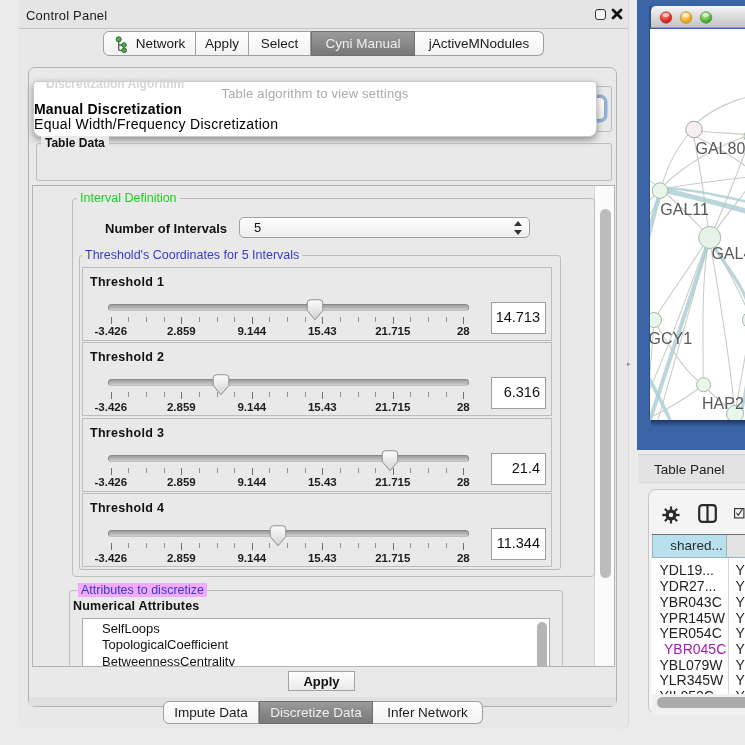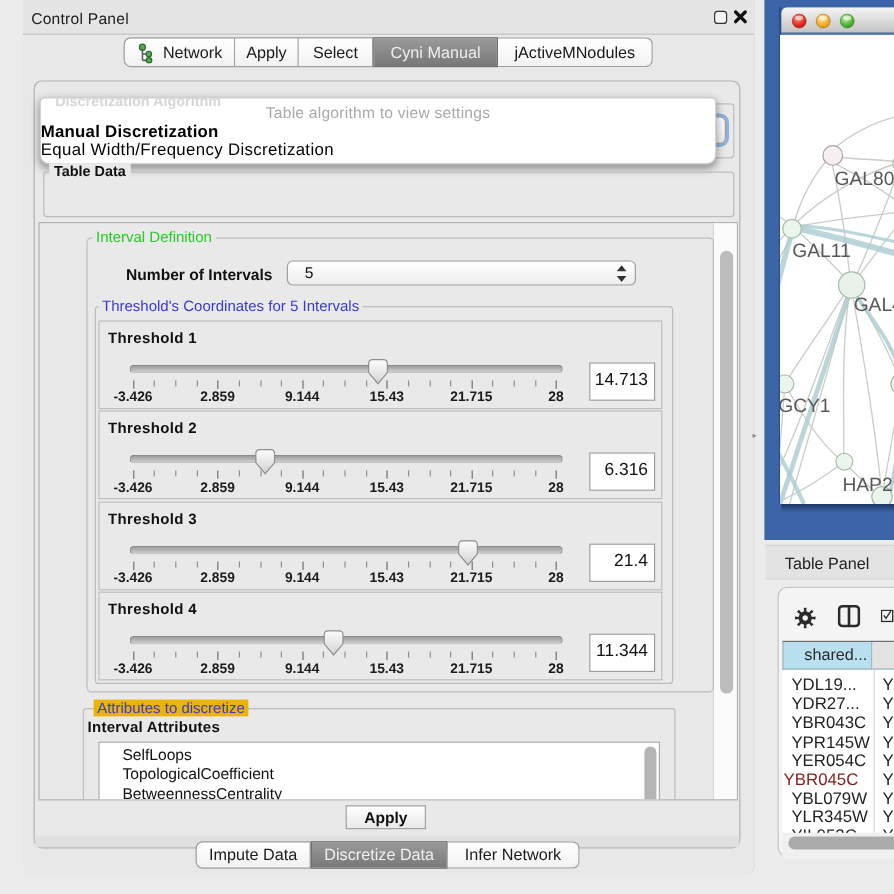--- a/index.html
+++ b/index.html
@@ -295,22 +295,22 @@
       <stop offset="0" stop-color="#fdfdfd"></stop>
                 <stop offset="1" stop-color="#d2d2d2"></stop>
               </linearGradient>
             </defs>
     <path d="M4.5,0.75 L13.5,0.75 Q16.8,0.75 16.8,4 L16.8,11.5 L9,20.8 L1.2,11.5 L1.2,4 Q1.2,0.75 4.5,0.75 Z" fill="url(#thg307.4)" stroke="#8f8f8f" stroke-width="1"></path>
   </svg>
   <div class="valbox">11.344</div>
 </div>
 
       <div class="abs groupbox" style="left:36px; top:404px; width:494px; height:90px;"></div>
-      <div class="abs" style="left:45px; top:397px; font-size:12.5px; color:#3a3acd; background:#eab308; padding:0 3px;">Attributes to discretize</div>
-      <div class="abs" style="left:40px; top:413px; font-size:12.5px; letter-spacing:0.2px; font-weight:bold; color:#111;">Interval Attributes</div>
+      <div class="abs" style="left:45px; top:397px; font-size:12.5px; color:#3a3acd; background:#f0abfc; padding:0 3px;">Attributes to discretize</div>
+      <div class="abs" style="left:40px; top:413px; font-size:12.5px; letter-spacing:0.2px; font-weight:bold; color:#111;">Numerical Attributes</div>
       <div class="abs" style="left:49px; top:432px; width:468px; height:60px; background:#ffffff; border:1px solid #ababab;">
         <div style="padding:2px 0 0 19px; font-size:13px; color:#111; line-height:16.4px;">SelfLoops<br>TopologicalCoefficient<br>BetweennessCentrality</div>
         <div class="abs" style="right:2px; top:3px; width:10px; height:56px; background:#b5b5b5; border-radius:5px 5px 0 0;"></div>
       </div>
     </div>
 
     <div class="abs" style="left:269px; top:671px; width:67px; height:20px; border:1px solid #a3a3a3; border-radius:0; background:linear-gradient(#ffffff,#e9e9e9); text-align:center; line-height:19px; font-size:13px; font-weight:bold; color:#111;">Apply</div>
 
     <div id="btabs" class="abs">
       <div class="abs seg" style="left:0; width:96px; height:23px; border-radius:6px 0 0 6px; line-height:22px; font-size:13.5px;">Impute Data</div>
@@ -441,21 +441,21 @@
     <div class="abs" style="left:10.5px; top:72.4px; font-size:14px; color:#1e1e1e; white-space:nowrap;">YDL19...</div>
     <div class="abs" style="left:86.5px; top:72.4px; font-size:14px; color:#1e1e1e; white-space:nowrap;">YDL1</div>
     <div class="abs" style="left:10.5px; top:88.1px; font-size:14px; color:#1e1e1e; white-space:nowrap;">YDR27...</div>
     <div class="abs" style="left:86.5px; top:88.1px; font-size:14px; color:#1e1e1e; white-space:nowrap;">YDR2</div>
     <div class="abs" style="left:10.5px; top:103.8px; font-size:14px; color:#1e1e1e; white-space:nowrap;">YBR043C</div>
     <div class="abs" style="left:86.5px; top:103.8px; font-size:14px; color:#1e1e1e; white-space:nowrap;">YBR0</div>
     <div class="abs" style="left:10.5px; top:119.5px; font-size:14px; color:#1e1e1e; white-space:nowrap;">YPR145W</div>
     <div class="abs" style="left:86.5px; top:119.5px; font-size:14px; color:#1e1e1e; white-space:nowrap;">YPR1</div>
     <div class="abs" style="left:10.5px; top:135.2px; font-size:14px; color:#1e1e1e; white-space:nowrap;">YER054C</div>
     <div class="abs" style="left:86.5px; top:135.2px; font-size:14px; color:#1e1e1e; white-space:nowrap;">YER0</div>
-    <div class="abs" style="left:4px; top:150.9px; font-size:14px; color:#7f1d1d; white-space:nowrap;">YBR045C</div>
+    <div class="abs" style="left:15px; top:150.9px; font-size:14px; color:#a21caf; white-space:nowrap;">YBR045C</div>
     <div class="abs" style="left:86.5px; top:150.9px; font-size:14px; color:#1e1e1e; white-space:nowrap;">YBR0</div>
     <div class="abs" style="left:10.5px; top:166.6px; font-size:14px; color:#1e1e1e; white-space:nowrap;">YBL079W</div>
     <div class="abs" style="left:86.5px; top:166.6px; font-size:14px; color:#1e1e1e; white-space:nowrap;">YBL0</div>
     <div class="abs" style="left:10.5px; top:182.3px; font-size:14px; color:#1e1e1e; white-space:nowrap;">YLR345W</div>
     <div class="abs" style="left:86.5px; top:182.3px; font-size:14px; color:#1e1e1e; white-space:nowrap;">YLR3</div>
     <div class="abs" style="left:10.5px; top:198.0px; font-size:14px; color:#1e1e1e; white-space:nowrap;">YIL052C</div>
     <div class="abs" style="left:86.5px; top:198.0px; font-size:14px; color:#1e1e1e; white-space:nowrap;">YIL0</div>
     <div class="abs" style="left:3px; top:204px; width:127px; height:21px; background:#f0f0f0;"></div>
     <div class="abs" style="left:8px; top:207px; width:104px; height:11px; background:#ababab; border-radius:6px;"></div>
 

